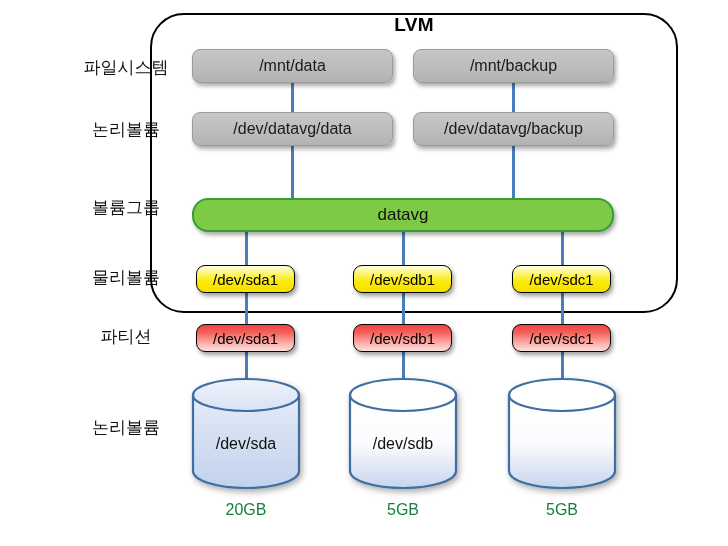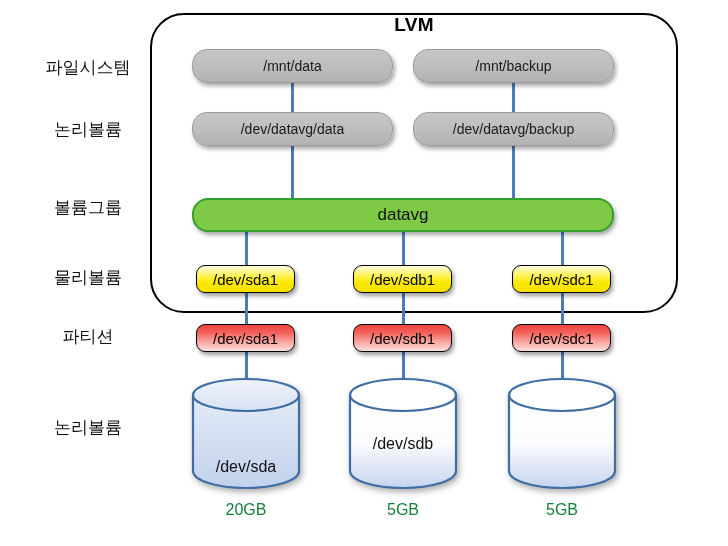--- a/index.html
+++ b/index.html
@@ -2,41 +2,41 @@
 <html><head>
 <meta charset="utf-8">
 <style>
   html,body{margin:0;padding:0;background:#ffffff;}
   body{width:728px;height:546px;position:relative;overflow:hidden;
        font-family:"Liberation Sans","DejaVu Sans",sans-serif;color:#000;}
   #stage{position:absolute;left:0;top:0;width:728px;height:546px;}
 
   
   .row-label{position:absolute;left:0;width:176px;text-align:center;
-             font-size:17px;line-height:20px;color:#111;}
+             font-size:17px;line-height:20px;color:#111;padding-left:38px;}
 
   
   #lvm-box{position:absolute;left:150px;top:13px;width:528px;height:300px;
            border:2.5px solid #000;border-radius:34px;box-sizing:border-box;
            background:transparent;}
   #lvm-title{position:absolute;left:150px;top:14px;width:528px;text-align:center;
              font-size:19px;font-weight:bold;letter-spacing:.3px;}
 
   
   .vline{position:absolute;width:3px;background:#4a7ebb;}
 
   
   .node{position:absolute;box-sizing:border-box;display:flex;
         align-items:center;justify-content:center;
         font-size:16px;white-space:nowrap;}
 
   
-  .gray{height:34px;border:1.5px solid #9a9a9a;border-radius:15px;
+  .gray{height:34px;border:1.5px solid #9a9a9a;border-radius:8px;
         background:linear-gradient(180deg,#c6c6c6 0%,#bdbdbd 55%,#b2b2b2 100%);
-        box-shadow:2px 3px 4px rgba(0,0,0,.34);color:#1a1a1a;font-size:14px;}
+        box-shadow:2px 3px 4px rgba(0,0,0,.34);color:#1a1a1a;font-size:16px;}
 
   
   .green{height:34px;border:2px solid #34a02c;border-radius:8px;
          background:#7ec945;box-shadow:2px 3px 4px rgba(0,0,0,.34);
          color:#111;font-size:17px;}
 
   
   .yellow{height:28px;border:1.6px solid #000;border-radius:9px;
           background:linear-gradient(180deg,#fffde2 0%,#fdf67f 26%,#fbe900 62%,#f7e000 100%);
           box-shadow:2px 3px 4px rgba(0,0,0,.38);color:#000;font-size:15px;}
@@ -116,21 +116,21 @@
         </linearGradient>
         <linearGradient id="gradATop" x1="0" y1="0" x2="0" y2="1">
           <stop offset="0%" stop-color="#eef2fa"></stop>
           <stop offset="100%" stop-color="#d9e3f4"></stop>
         </linearGradient>
       </defs>
       <path d="M2,17 L2,93 A53,17 0 0 0 108,93 L108,17 Z" fill="url(#gradA)" stroke="#3f6ea5" stroke-width="2.2"></path>
       <ellipse cx="55" cy="17" rx="53" ry="16" fill="url(#gradATop)" stroke="#3f6ea5" stroke-width="2.2"></ellipse>
     </svg>
   </div>
-  <div class="disk-label" style="left:191px;top:435px;margin-top:23px;">/dev/sda</div>
+  <div class="disk-label" style="left:191px;top:435px;">/dev/sda</div>
   <div class="cap-label" style="left:191px;top:501px;">20GB</div>
 
   <div class="disk" style="left:348px;top:378px;">
     <svg width="110" height="110" viewBox="0 0 110 110">
       <defs>
         <linearGradient id="gradB" x1="0" y1="0" x2="0" y2="1">
           <stop offset="0%" stop-color="#ffffff"></stop>
           <stop offset="52%" stop-color="#fbfcfe"></stop>
           <stop offset="100%" stop-color="#c6d5ee"></stop>
         </linearGradient>

